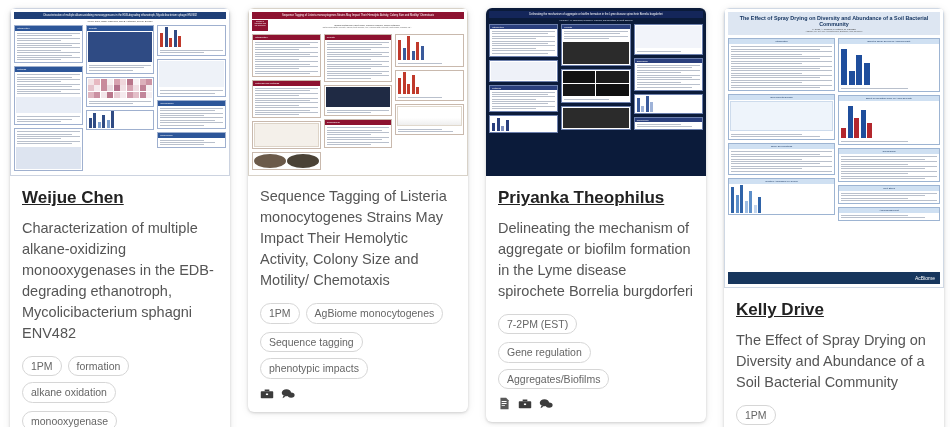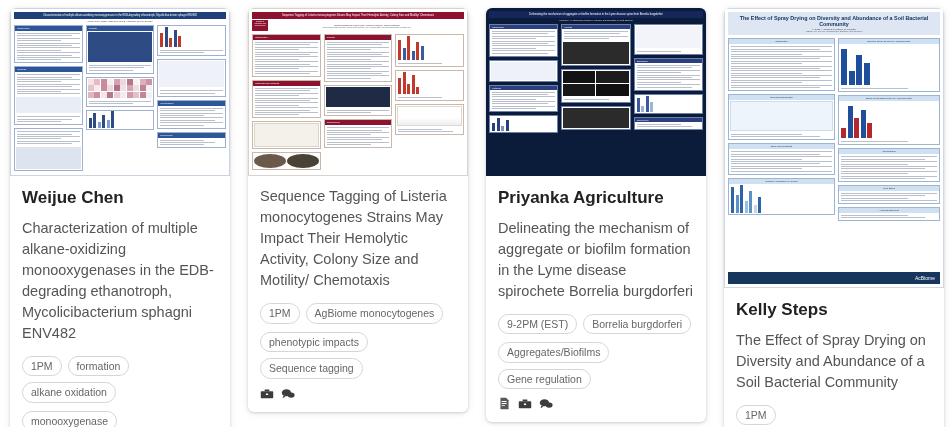--- a/index.html
+++ b/index.html
@@ -38,20 +38,21 @@
   }
   .card-body {
     padding: 10px 12px 12px 12px;
   }
   .author {
     font-size: 17px;
     font-weight: bold;
     color: #222;
     margin: 2px 0 10px 0;
     line-height: 1.15;
+    text-decoration: underline;
   }
   .title {
     font-size: 14.5px;
     color: #555;
     line-height: 1.45;
     margin-bottom: 12px;
   }
   .tags {
     display: flex;
     flex-wrap: wrap;
@@ -434,22 +435,22 @@
         </div>
       </div>
     </div>
     <div class="card-body">
       <div class="title">Sequence Tagging of Listeria monocytogenes Strains May Impact Their Hemolytic Activity, Colony Size and Motility/ Chemotaxis</div>
       <div class="tags">
         <span class="tag">1PM</span>
         <span class="tag">AgBiome monocytogenes</span>
       </div>
       <div class="tags">
+        <span class="tag">Sequence tagging</span>
         <span class="tag">phenotypic impacts</span>
-        <span class="tag">Sequence tagging</span>
       </div>
       <div class="icons">
         <span>
           <svg width="14" height="13" viewBox="0 0 18 16" fill="#3c3c3c">
               <rect x="1" y="5" width="16" height="9" rx="1"></rect>
               <path d="M6 3h6v2H6z"></path>
               <rect x="7.6" y="8" width="2.8" height="2" fill="#fff"></rect>
             </svg>
         </span>
         <span>
@@ -571,29 +572,28 @@
               <div class="lines">
                   <i class="s"></i>
                   <i class="m"></i>
                 </div>
             </div>
           </div>
         </div>
       </div>
     </div>
     <div class="card-body">
-      <div class="author">Priyanka Agriculture</div>
+      <div class="author">Priyanka Theophilus</div>
       <div class="title">Delineating the mechanism of aggregate or biofilm formation in the Lyme disease spirochete Borrelia burgdorferi</div>
       <div class="tags">
-        <span class="tag">9-2PM (EST)</span>
-        <span class="tag">Borrelia burgdorferi</span>
+        <span class="tag">7-2PM (EST)</span>
       </div>
       <div class="tags">
+        <span class="tag">Gene regulation</span>
         <span class="tag">Aggregates/Biofilms</span>
-        <span class="tag">Gene regulation</span>
       </div>
       <div class="icons">
         <span>
           <svg width="13" height="13" viewBox="0 0 16 16" fill="#3c3c3c">
               <path d="M3 1h7l3 3v11H3z" opacity=".85"></path>
               <path d="M4.5 5h6v1h-6zM4.5 7.5h6v1h-6zM4.5 10h4v1h-4z" fill="#fff"></path>
             </svg>
         </span>
         <span>
           <svg width="14" height="13" viewBox="0 0 18 16" fill="#3c3c3c">
@@ -737,21 +737,21 @@
                   <i class="s"></i>
                   <i class="m"></i>
                 </div>
             </div>
           </div>
         </div>
         <div class="footer">AcBiome</div>
       </div>
     </div>
     <div class="card-body">
-      <div class="author">Kelly Steps</div>
+      <div class="author">Kelly Drive</div>
       <div class="title">The Effect of Spray Drying on Diversity and Abundance of a Soil Bacterial Community</div>
       <div class="tags">
         <span class="tag">1PM</span>
       </div>
     </div>
   </div>
 
 </div>
 
 </body></html>

